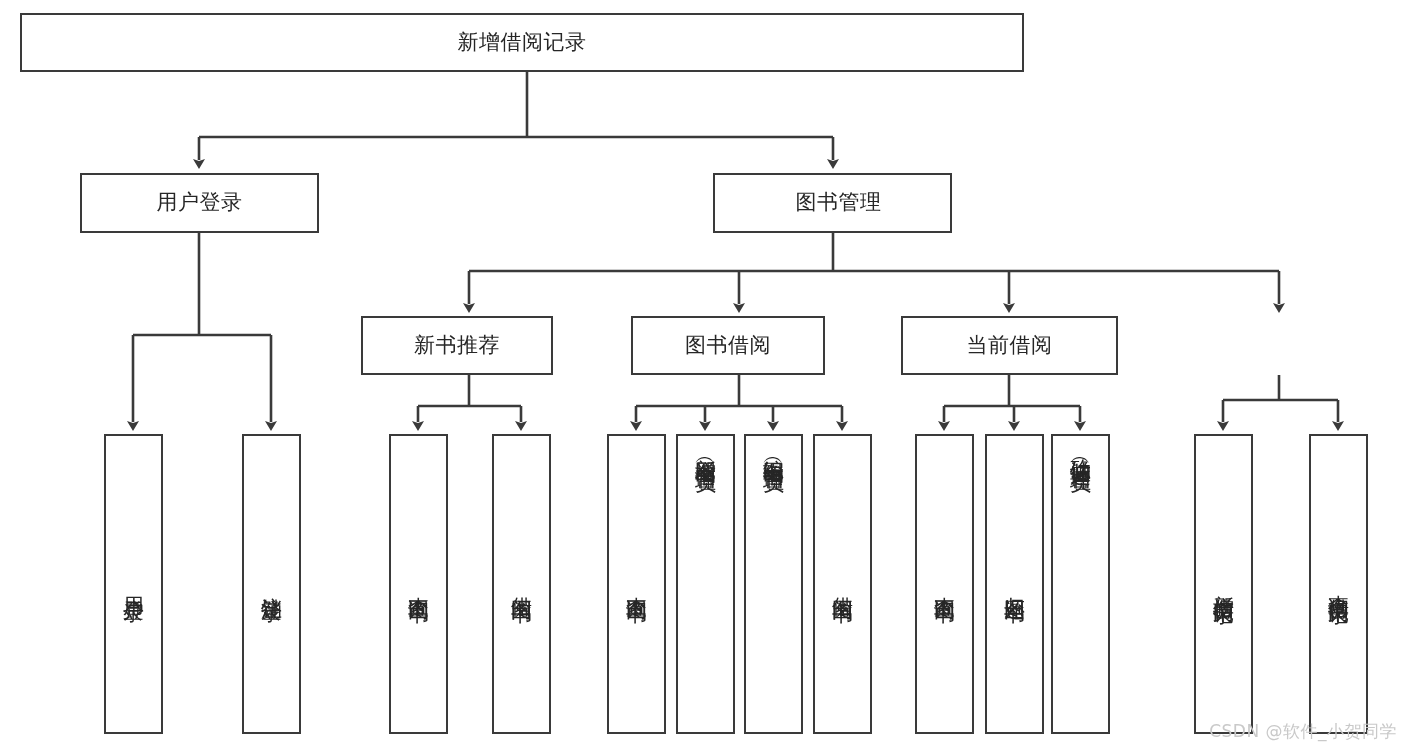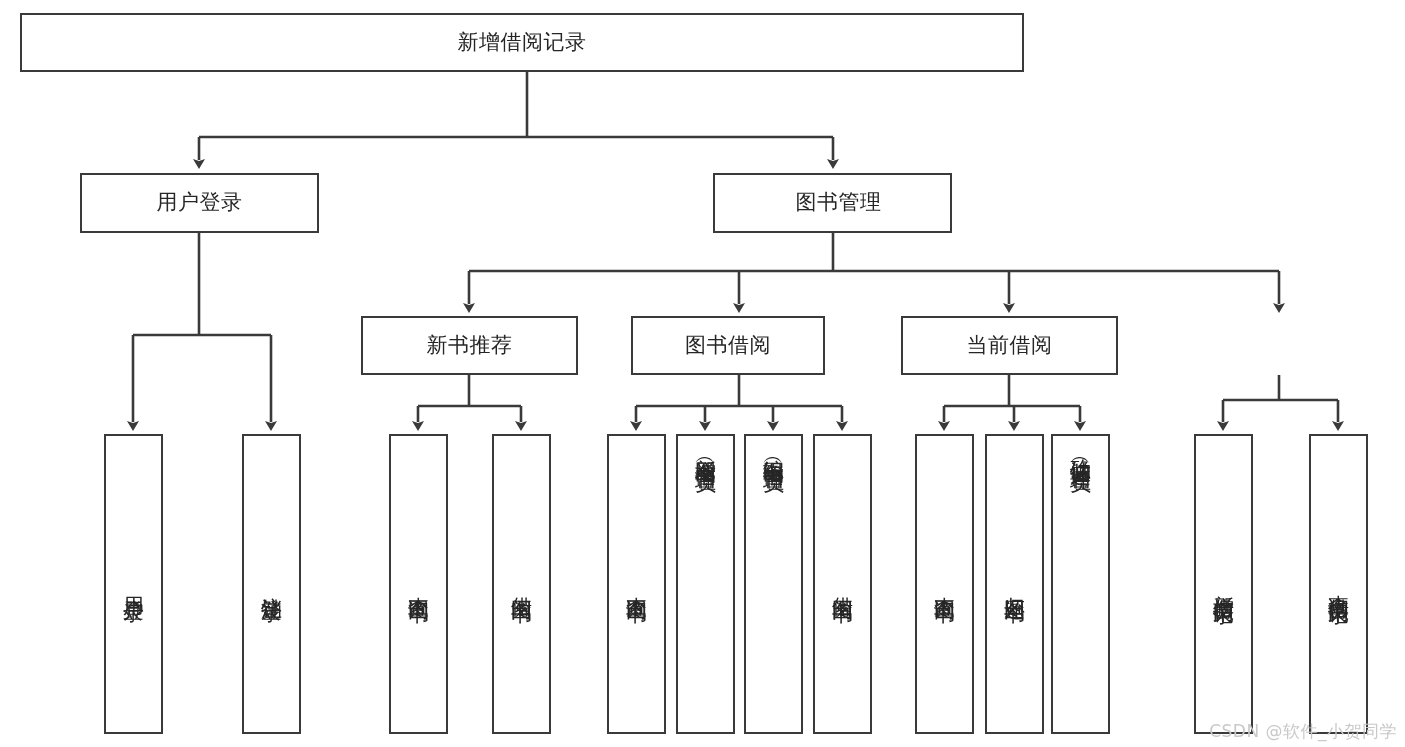--- a/index.html
+++ b/index.html
@@ -126,21 +126,21 @@
     <span>新增借阅记录</span>
   </div>
 
   <div class="node horiz" style="left:80px; top:173px; width:239px; height:60px;">
     <span>用户登录</span>
   </div>
   <div class="node horiz" style="left:713px; top:173px; width:239px; height:60px;padding-left:12px;">
     <span>图书管理</span>
   </div>
 
-  <div class="node horiz" style="left:361px; top:316px; width:217px; height:59px;">
+  <div class="node horiz" style="left:361px; top:316px; width:192px; height:59px;">
     <span>新书推荐</span>
   </div>
   <div class="node horiz" style="left:631px; top:316px; width:194px; height:59px;">
     <span>图书借阅</span>
   </div>
   <div class="node horiz" style="left:901px; top:316px; width:217px; height:59px;">
     <span>当前借阅</span>
   </div>
 
   <div class="node vert mid" style="left:104px; top:434px; width:59px; height:300px;">

